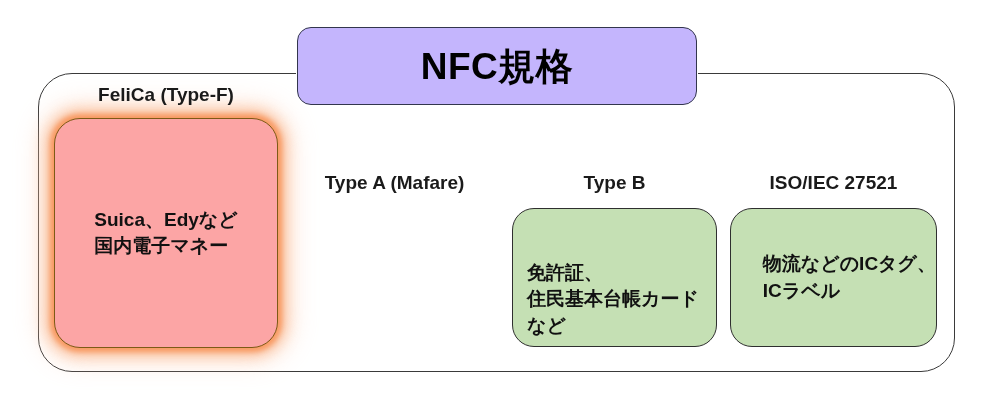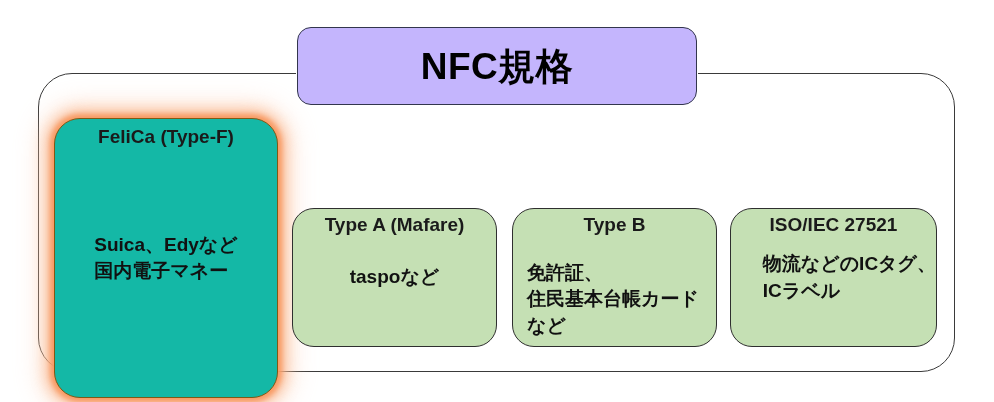--- a/index.html
+++ b/index.html
@@ -75,21 +75,20 @@
 
   
   .cat-label {
     position: absolute;
     font-size: 19px;
     font-weight: bold;
     color: #1a1a1a;
     white-space: nowrap;
     text-align: center;
     z-index: 6;
-    margin-top: 42px;
   }
   .cat-label.felica   { left: 54px;  top: 84px;  width: 224px; }
   .cat-label.typea    { left: 292px; top: 172px; width: 205px; }
   .cat-label.typeb    { left: 512px; top: 172px; width: 205px; }
   .cat-label.iso      { left: 730px; top: 172px; width: 207px; }
 
   
   .box {
     position: absolute;
     box-sizing: border-box;
@@ -103,22 +102,22 @@
     color: #111111;
     line-height: 1.38;
     white-space: pre-line;
   }
 
   
   .box.felica-box {
     left: 54px;
     top: 118px;
     width: 224px;
-    height: 280px;
-    background: #14b8a6;
+    height: 230px;
+    background: #fca5a5;
     border: 1.6px solid #7d5a16;
     border-radius: 26px;
     box-shadow:
       0 0 5px 4px rgba(248, 152, 96, 0.95),
       0 0 13px 9px rgba(250, 178, 135, 0.70),
       0 0 24px 15px rgba(252, 206, 178, 0.45);
     justify-content: center;
   }
   .box.felica-box .box-text {
     text-align: left;
@@ -153,23 +152,20 @@
     <span class="title-text">NFC規格</span>
   </div>
 
   <div class="cat-label felica">FeliCa (Type-F)</div>
   <div class="box felica-box">
     <span class="box-text">Suica、Edyなど
 国内電子マネー</span>
   </div>
 
   <div class="cat-label typea">Type A (Mafare)</div>
-  <div class="box green typea-box">
-    <span class="box-text">taspoなど</span>
-  </div>
 
   <div class="cat-label typeb">Type B</div>
   <div class="box green typeb-box">
     <span class="box-text">免許証、
 住民基本台帳カード
 など</span>
   </div>
 
   <div class="cat-label iso">ISO/IEC 27521</div>
   <div class="box green iso-box">

